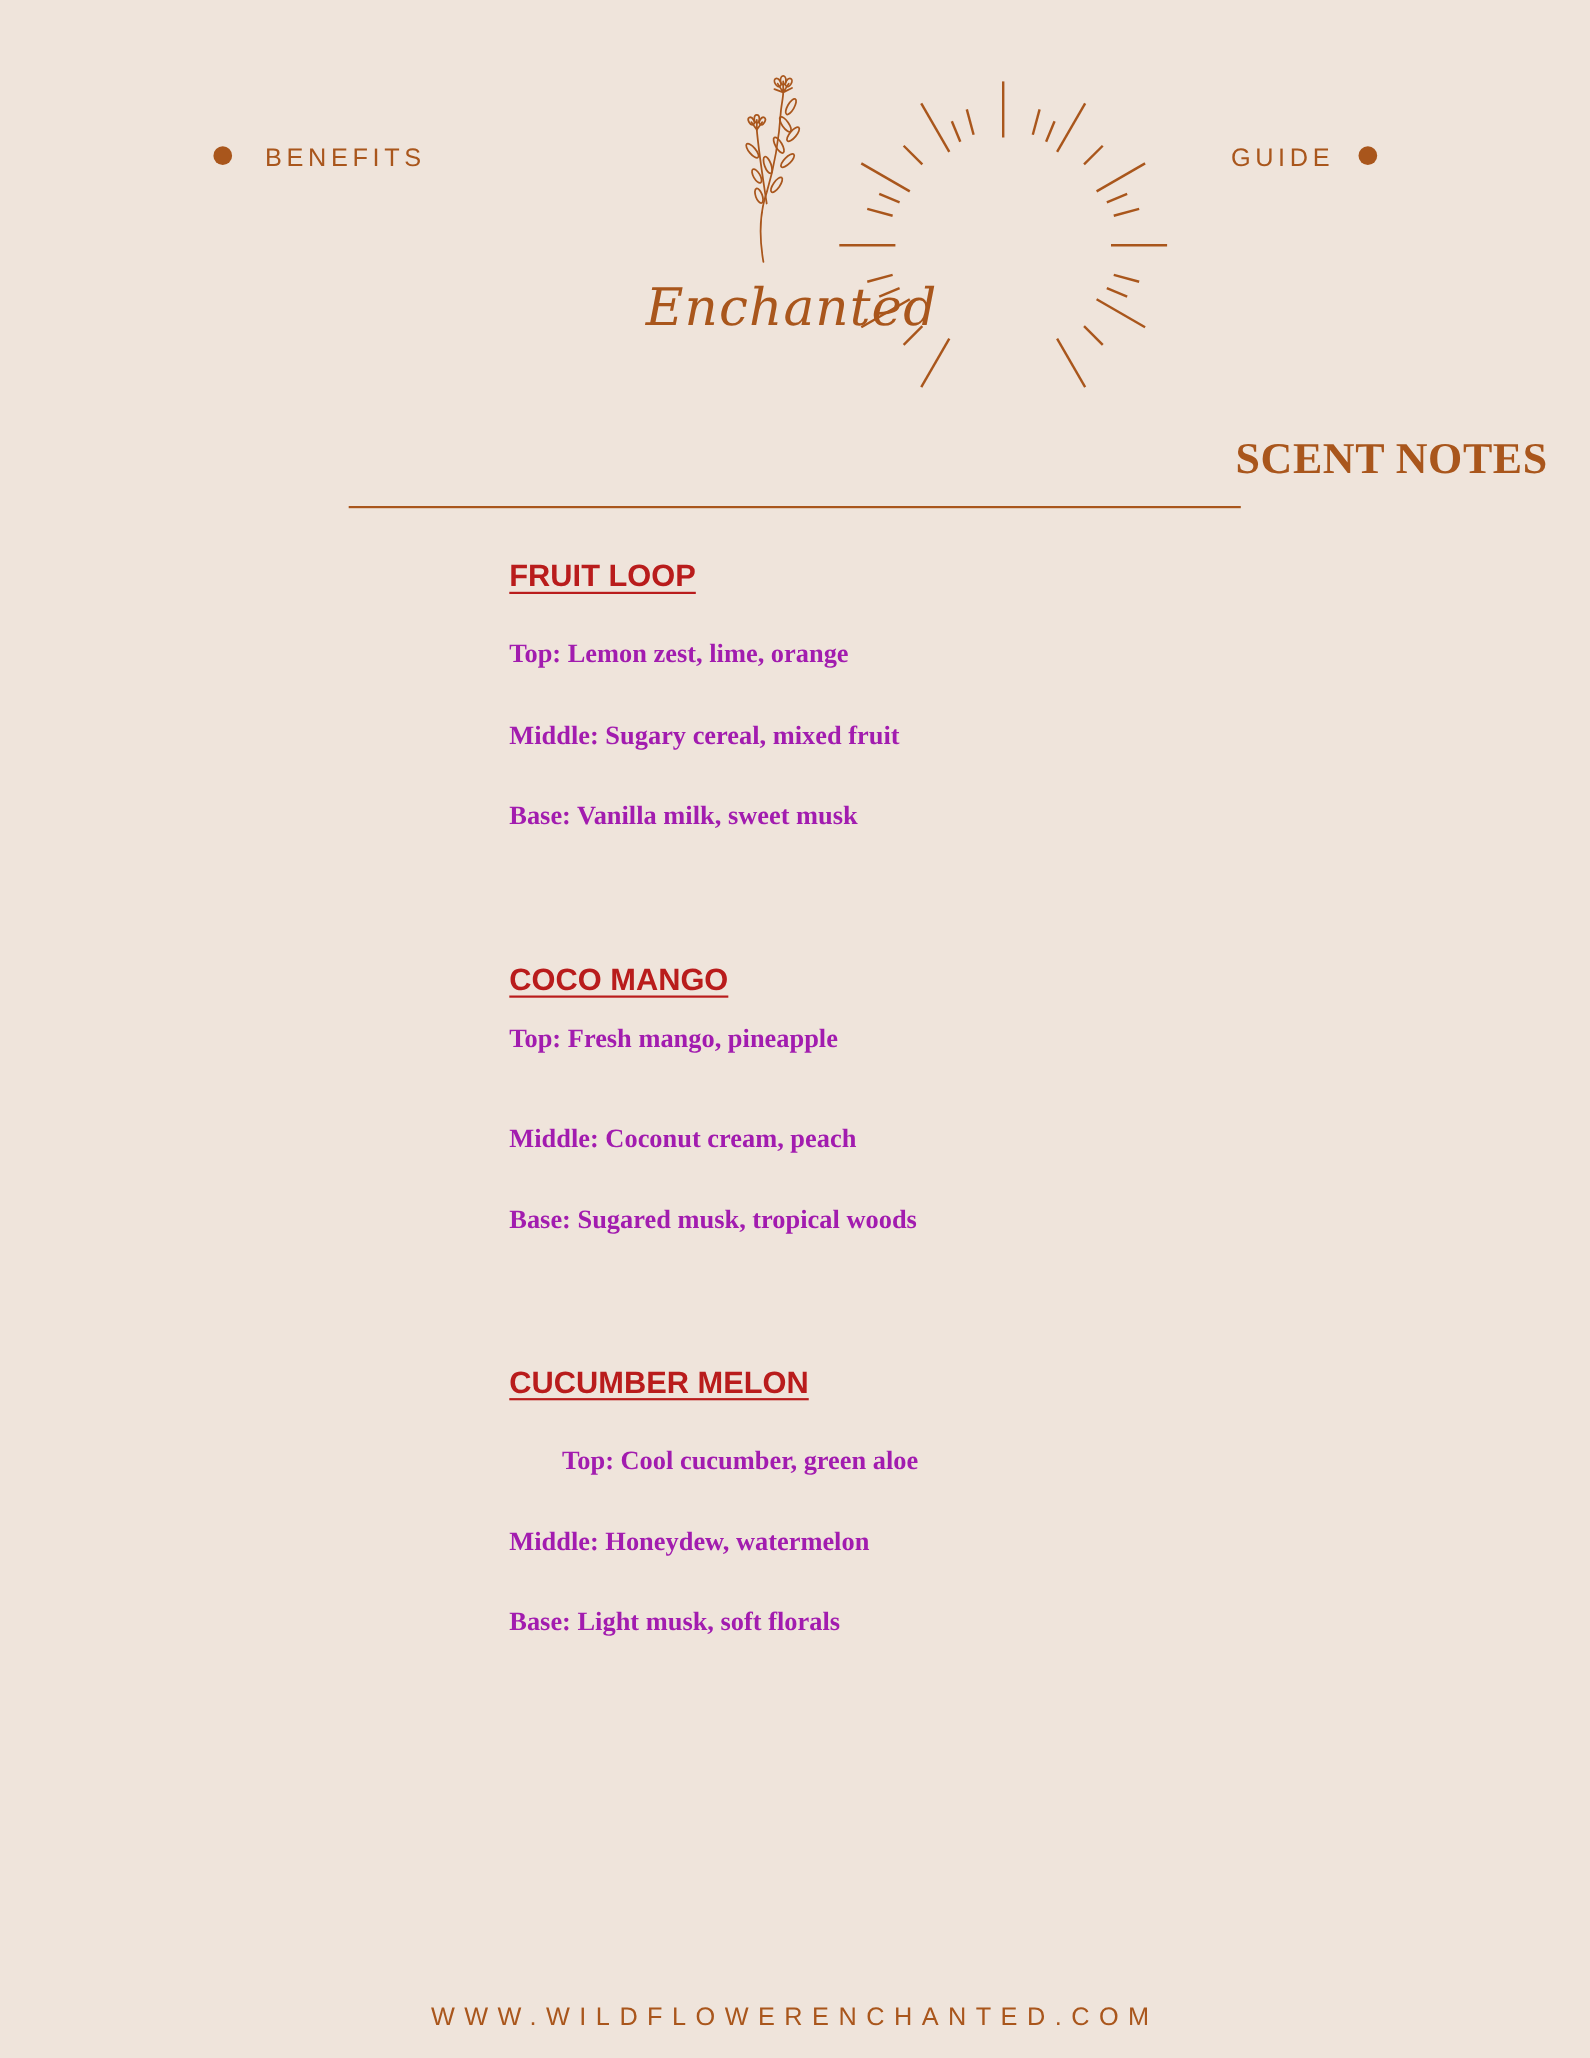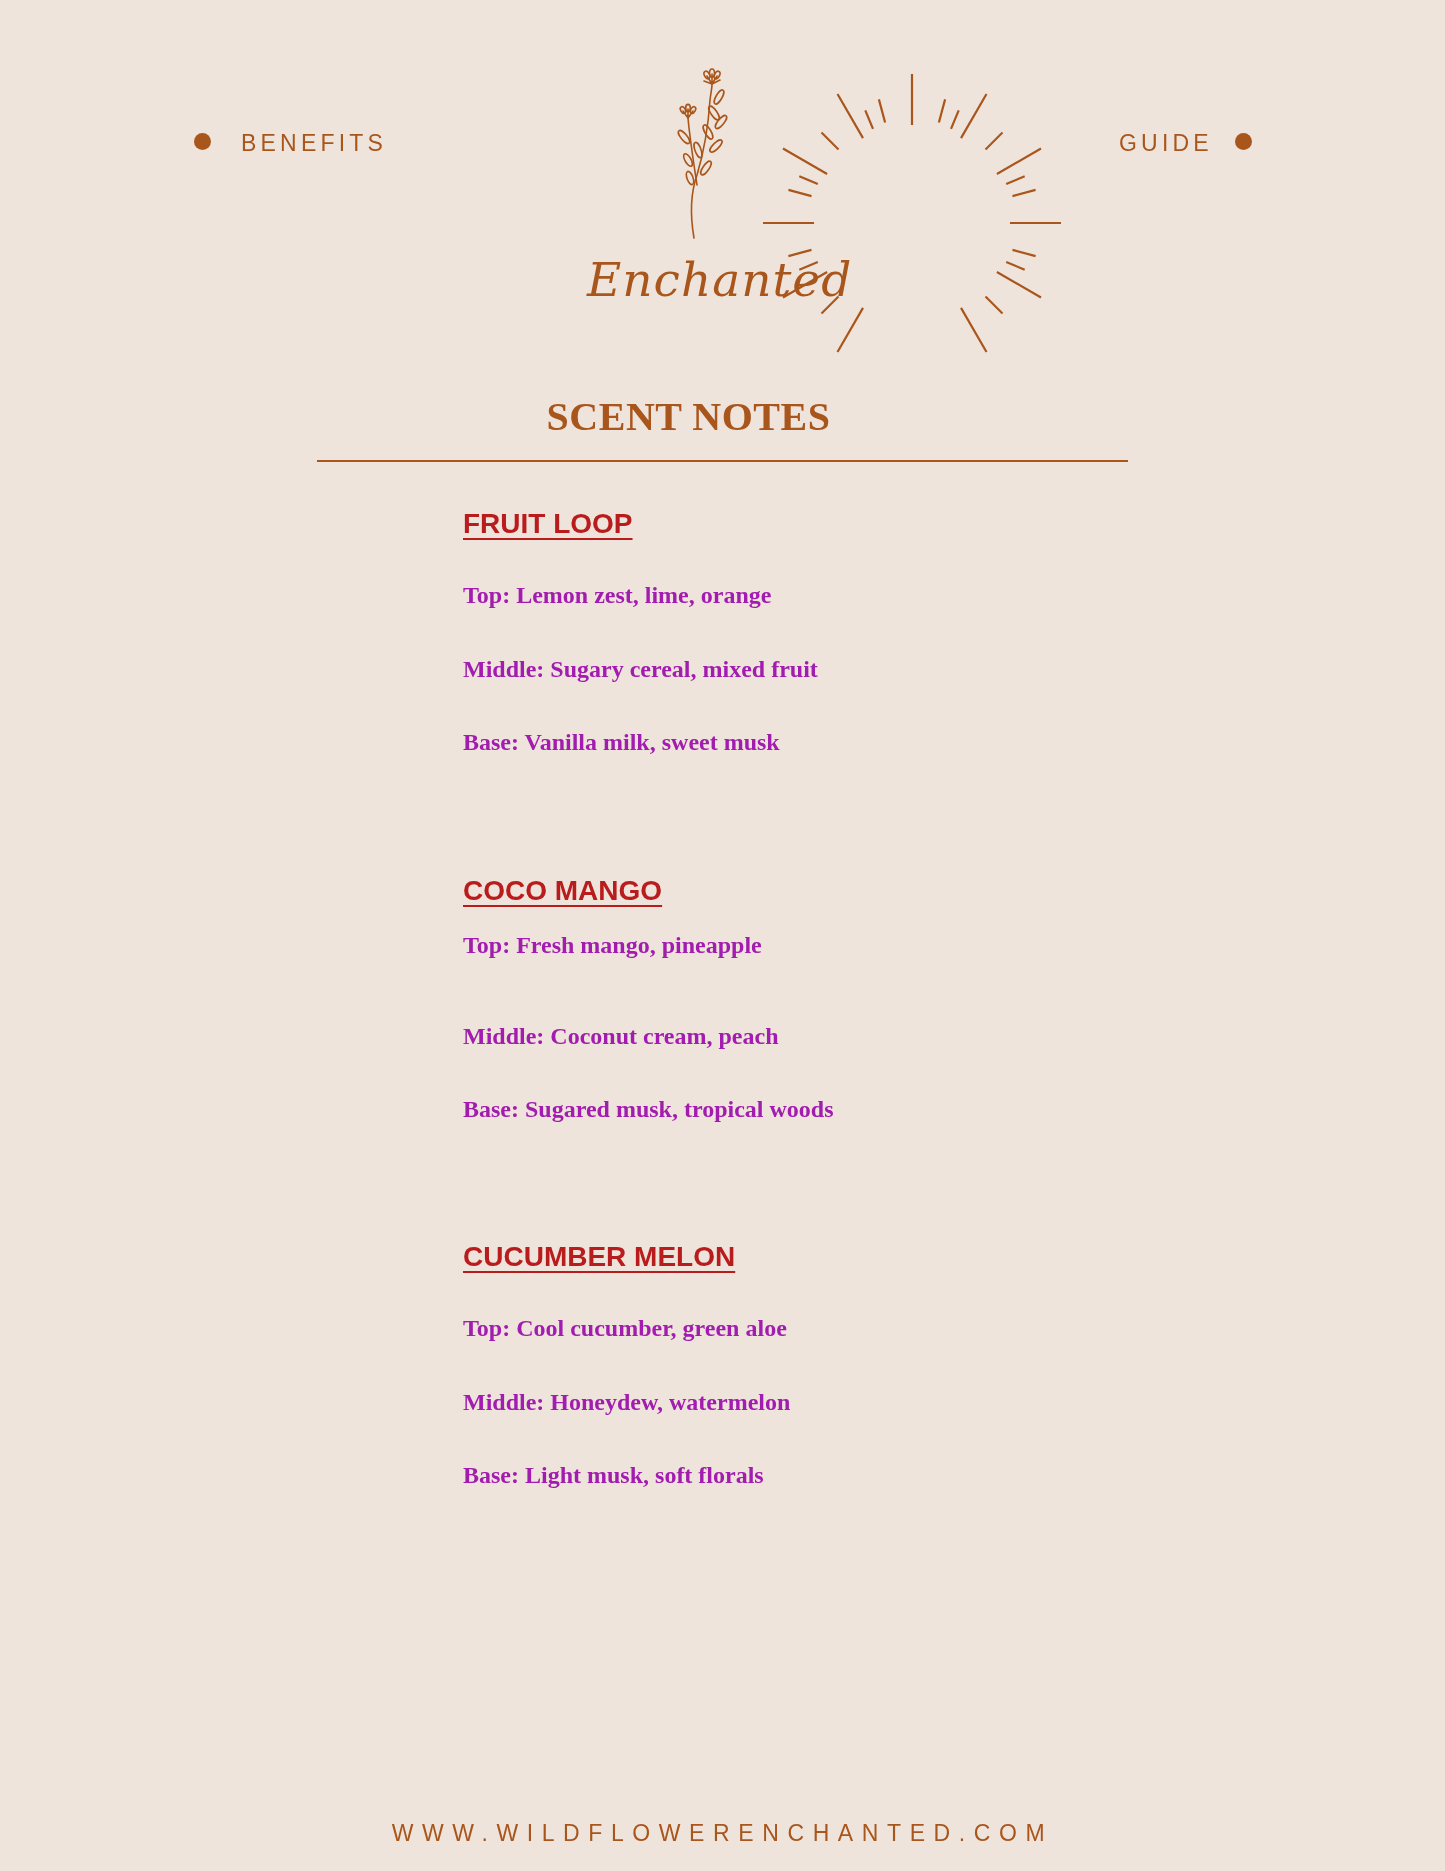--- a/index.html
+++ b/index.html
@@ -42,21 +42,21 @@
     color: #A9561C;
     white-space: nowrap;
   }
   .title {
     font-family: "Liberation Serif", serif;
     font-weight: 700;
     font-size: 40px;
     line-height: 1;
     letter-spacing: 0.5px;
     color: #A9561C;
-    left: 0; width: 1377px; text-align: center;
+    left: 0; width: 1377px; text-align: right; padding-left: 30px;
   }
   .rule { height: 2px; background: #A9561C; }
   .section-head {
     font-family: Liberation Sans, sans-serif;
     font-weight: 700;
     font-size: 28px;
     line-height: 1;
     text-decoration: underline;
     text-decoration-thickness: 2px;
     text-underline-offset: 5px;
@@ -167,18 +167,18 @@
 
 <div class="abs" style="left:463px; top:877px;">
   <div class="section-head" style="position:absolute; top:0;">COCO MANGO</div>
   <div class="note" style="position:absolute; top:56px;">Top: Fresh mango, pineapple</div>
   <div class="note" style="position:absolute; top:147px;">Middle: Coconut cream, peach</div>
   <div class="note" style="position:absolute; top:220px;">Base: Sugared musk, tropical woods</div>
 </div>
 
 <div class="abs" style="left:463px; top:1243px;">
   <div class="section-head" style="position:absolute; top:0;">CUCUMBER MELON</div>
-  <div class="note" style="position:absolute; top:73px;">Top: Cool cucumber, green aloe</div>
+  <div class="note" style="position:absolute; top:73px;margin-left:48px;">Top: Cool cucumber, green aloe</div>
   <div class="note" style="position:absolute; top:147px;">Middle: Honeydew, watermelon</div>
   <div class="note" style="position:absolute; top:220px;">Base: Light musk, soft florals</div>
 </div>
 
 <div class="abs url" style="top:1822px;">WWW.WILDFLOWERENCHANTED.COM</div>
 
 </body></html>

